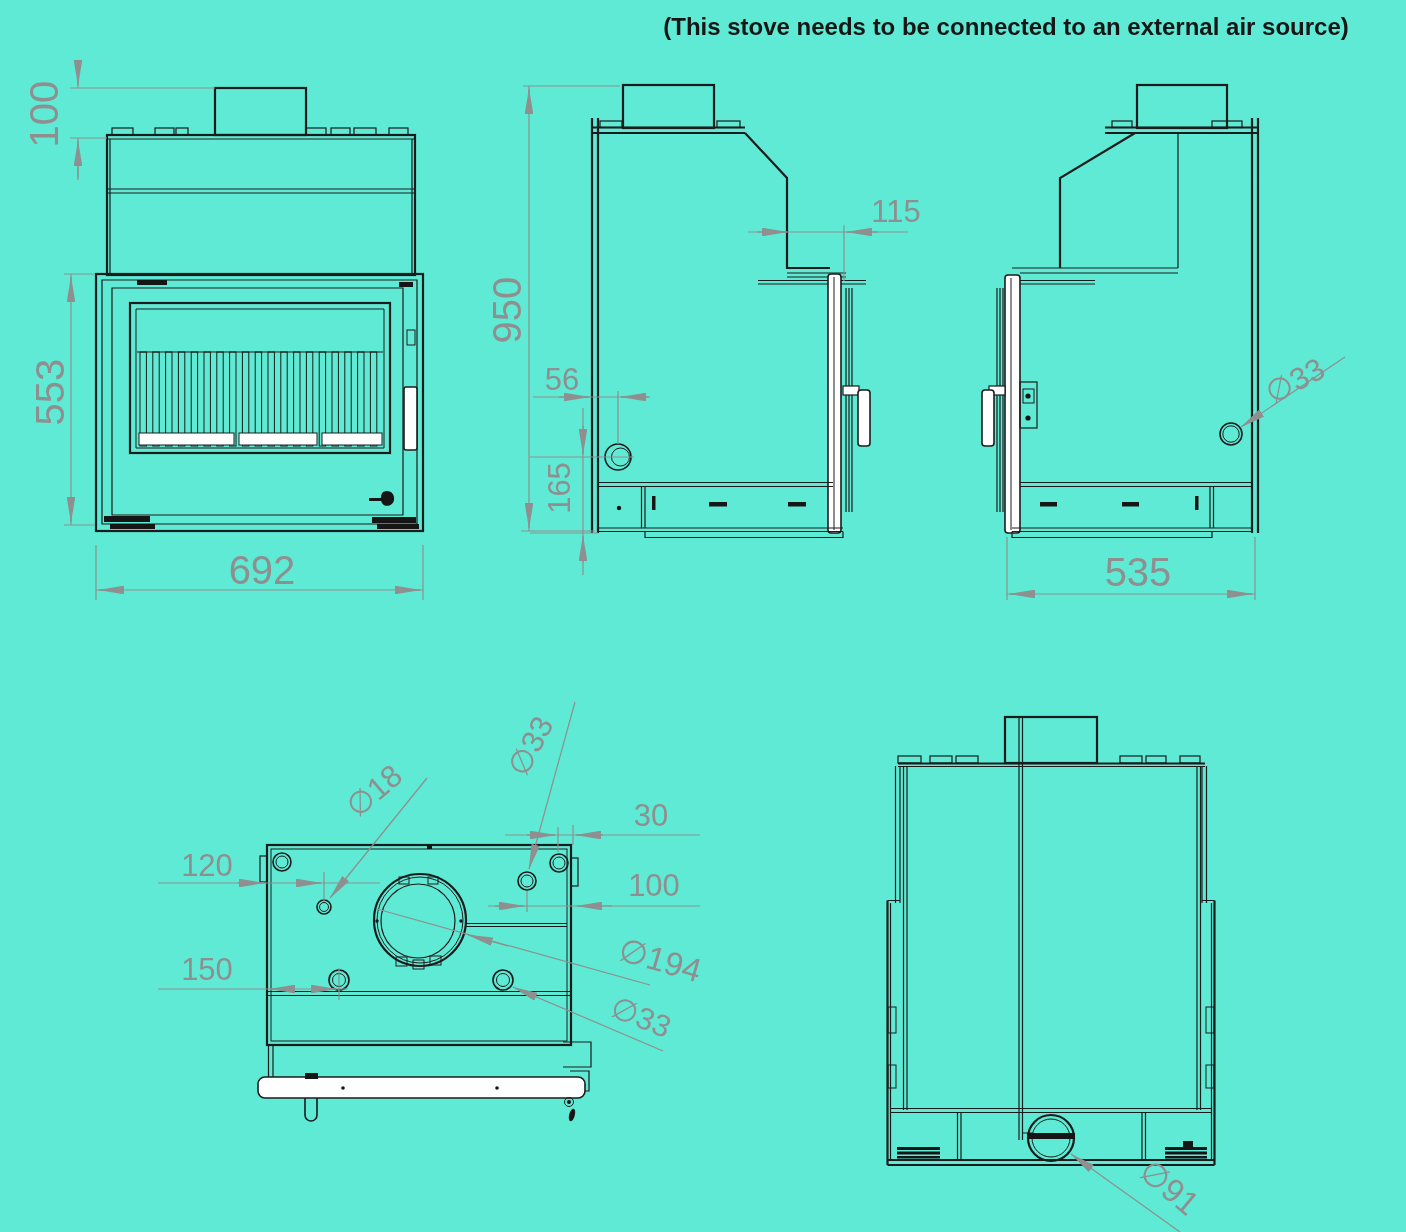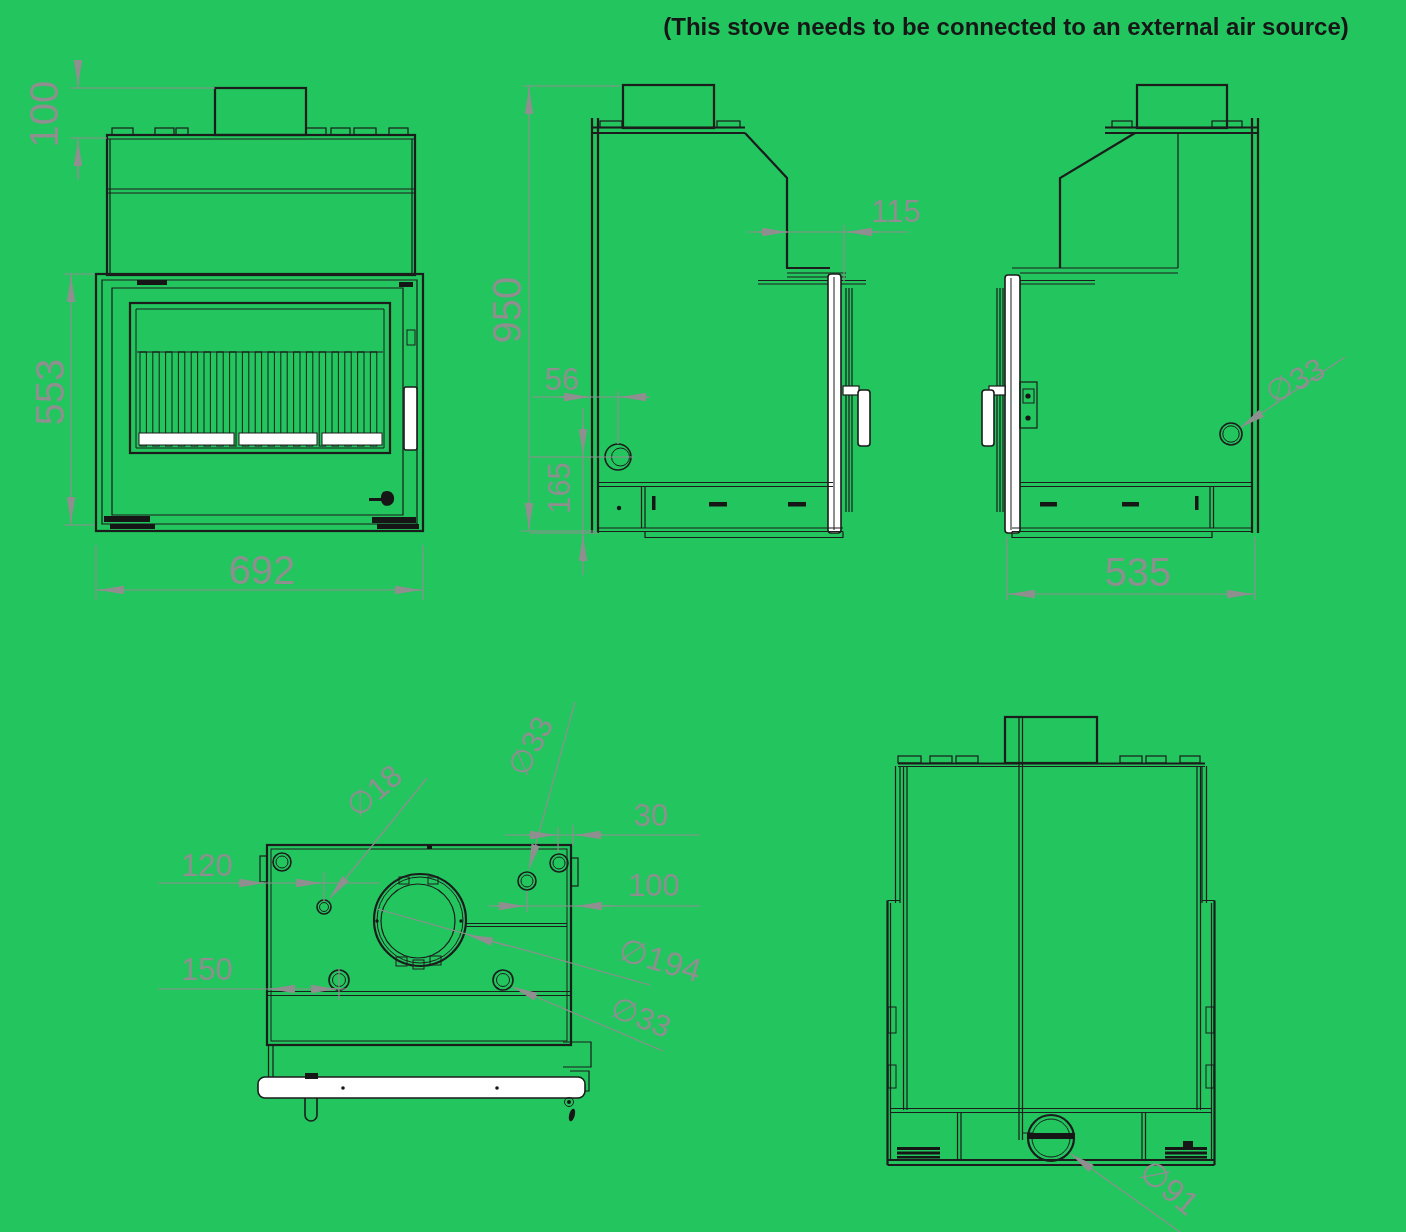--- a/index.html
+++ b/index.html
@@ -1,16 +1,16 @@
 <!DOCTYPE html>
 <html><head>
 <meta charset="utf-8">
 <style>
   html,body{margin:0;padding:0;background:#fff;}
-  #page{position:relative;width:1406px;height:1232px;background:#22c55e;overflow:hidden;
+  #page{position:relative;width:1406px;height:1232px;background:#5eead4;overflow:hidden;
         font-family:"Liberation Sans", sans-serif;}
   #title{position:absolute;left:596px;top:13px;width:820px;text-align:center;
          font-size:24px;font-weight:bold;color:#161616;letter-spacing:0px;}
   svg{position:absolute;left:0;top:0;}
   .ln  {stroke:#1c1c1c;fill:none;stroke-width:1.2;}
   .hv  {stroke:#1c1c1c;fill:none;stroke-width:2.2;}
   .md  {stroke:#1c1c1c;fill:none;stroke-width:1.6;}
   .th  {stroke:#1c1c1c;fill:none;stroke-width:1;}
   .bk  {fill:#161616;stroke:none;}
   .wf  {fill:#fff;}

